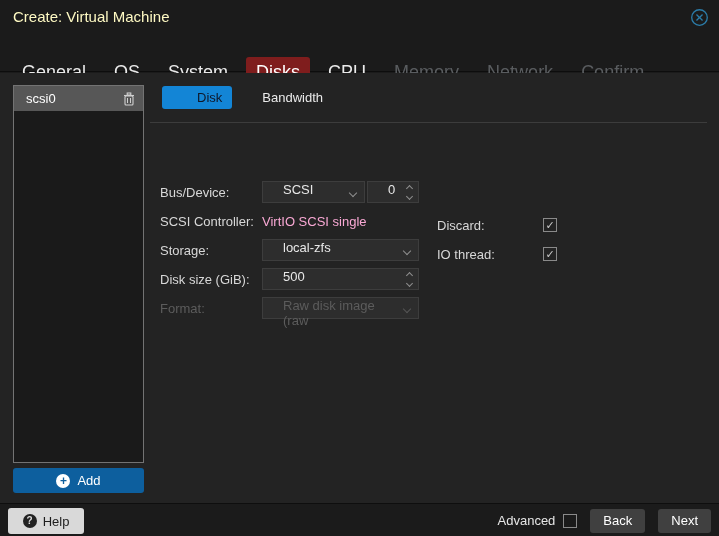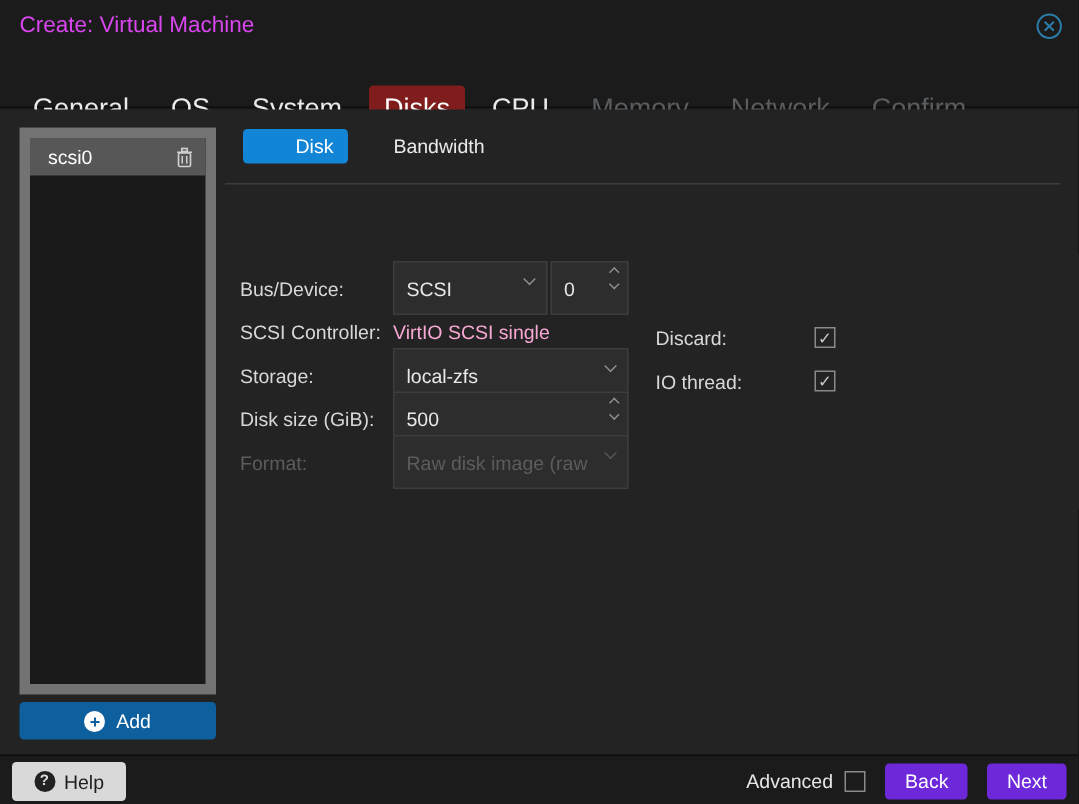--- a/index.html
+++ b/index.html
@@ -2,59 +2,59 @@
 <html><head>
 <meta charset="utf-8">
 <style>
   * { margin:0; padding:0; box-sizing:border-box; }
   html,body { width:719px; height:536px; background:#101010; }
   body { font-family:"Liberation Sans","DejaVu Sans",sans-serif; font-size:13px; color:#e6e6e6; }
   .dialog { position:relative; width:719px; height:536px; background:#1b1b1b; overflow:hidden; }
 
   
   .hdr { position:absolute; top:0; left:0; right:0; height:34px; background:#1b1b1b; }
-  .hdr-title { position:absolute; left:13px; top:8px; font-size:15px; color:#d946ef; }
+  .hdr-title { position:absolute; left:13px; top:8px; font-size:15px; color:#fef9c3; }
   .close-btn { position:absolute; right:10px; top:8px; width:19px; height:19px; cursor:pointer; }
 
   
   .wiztabs { position:absolute; top:34px; left:0; right:0; height:38px; background:#1b1b1b;
              display:flex; align-items:center; padding-left:12px; gap:8px;
              border-bottom:1px solid #0d0d0d; }
   .wtab { padding:5px 10px; border-radius:3px; color:#eaeaea; font-size:18px; cursor:pointer;margin-top:40px; }
   .wtab.active { background:#7f1d1d; color:#fff; }
   .wtab.disabled { color:#5a5d60; cursor:default; }
 
   
   .content { position:absolute; top:73px; left:0; right:0; height:430px; background:#232323; }
 
   
   .disklist { position:absolute; left:13px; top:12px; width:131px; height:378px;
-              background:#1a1a1a; border:7px solid #737373; }
+              background:#1a1a1a; border:1px solid #737373; }
   .diskrow { height:25px; background:#575757; color:#fff; display:flex; align-items:center;
              padding:0 8px 0 12px; cursor:pointer; }
   .diskrow .grow { flex:1; }
   .add-btn { position:absolute; left:13px; top:395px; width:131px; height:25px;
              background:#0d5f9e; border-radius:3px; color:#fff; display:flex;
              align-items:center; justify-content:center; gap:7px; cursor:pointer; }
   .plus-circle { width:14px; height:14px; border-radius:50%; background:#fff; color:#0d5f9e;
                  font-weight:bold; font-size:12px; line-height:14px; text-align:center; }
 
   
   .innertabs { position:absolute; left:150px; right:12px; top:13px; height:37px;
                display:flex; align-items:flex-start; gap:20px; border-bottom:1px solid #3c3c3c; }
   .itab { padding:4px 10px; border-radius:3px; color:#eaeaea; cursor:pointer; }
-  .itab.active { background:#1385d6; color:#ffffff;padding-left:35px; }
+  .itab.active { background:#1385d6; color:#0f172a;padding-left:35px; }
 
   
   .form { position:absolute; left:150px; top:50px; right:0; bottom:0; }
   .frow { position:absolute; height:24px; display:flex; align-items:center; }
   .flabel { width:102px; color:#d8d8d8; }
   .flabel.disabled { color:#5c5c5c; }
-  .field { position:relative; height:36px; background:#2d2d2d; border:1px solid #3d3d3d;
-           display:flex; align-items:center; padding:0 8px; color:#e8e8e8; cursor:pointer; }
+  .field { position:relative; height:22px; background:#2d2d2d; border:1px solid #3d3d3d;
+           display:flex; align-items:flex-start; padding:0 20px; color:#e8e8e8; cursor:pointer; }
   .field.disabled { color:#5c5c5c; cursor:default; }
   .w157 { width:157px; }
   .statictext { color:#f9a8d4; }
   .chev { width:6px; height:6px; border-right:1.4px solid #8f8f8f; border-bottom:1.4px solid #8f8f8f;
           transform:rotate(45deg); margin-top:-3px; }
   .chev.dim { border-color:#565656; }
   .chev-right { position:absolute; right:8px; top:11px; }
   .spin { position:absolute; right:6px; top:4px; display:flex; flex-direction:column; gap:3px; }
   .spin .up { width:5px; height:5px; border-left:1.4px solid #8f8f8f; border-top:1.4px solid #8f8f8f;
               transform:rotate(45deg); }
@@ -67,21 +67,21 @@
   
   .ftr { position:absolute; left:0; right:0; bottom:0; height:33px; background:#1b1b1b;
          border-top:1px solid #0e0e0e; }
   .help-btn { position:absolute; left:8px; top:4px; width:76px; height:26px; background:#d9d9d9;
               border-radius:3px; color:#1d1d1d; display:flex; align-items:center;
               justify-content:center; gap:6px; cursor:pointer; }
   .q-circle { width:14px; height:14px; border-radius:50%; background:#222; color:#ddd;
               font-size:10px; font-weight:bold; line-height:14px; text-align:center; }
   .ftr-right { position:absolute; right:8px; top:0; height:33px; display:flex;
                align-items:center; gap:8px; }
-  .btn-blue { height:24px; padding:0 13px; background:#6d28d9; border-radius:3px; color:#fff;
+  .btn-blue { height:24px; padding:0 13px; background:#404040; border-radius:3px; color:#fff;
               display:flex; align-items:center; cursor:pointer; }
 </style>
 </head>
 <body>
 
 <div class="dialog">
 
   <div class="hdr">
     <div class="hdr-title">Create: Virtual Machine</div>
     <svg class="close-btn" viewBox="0 0 20 20">

